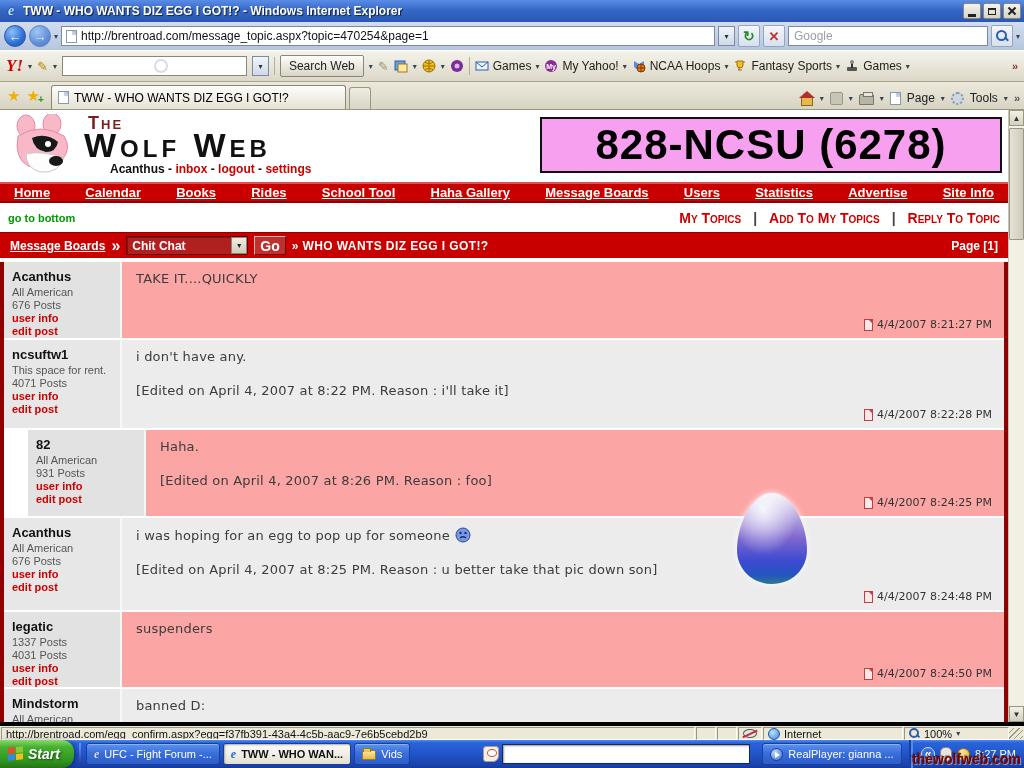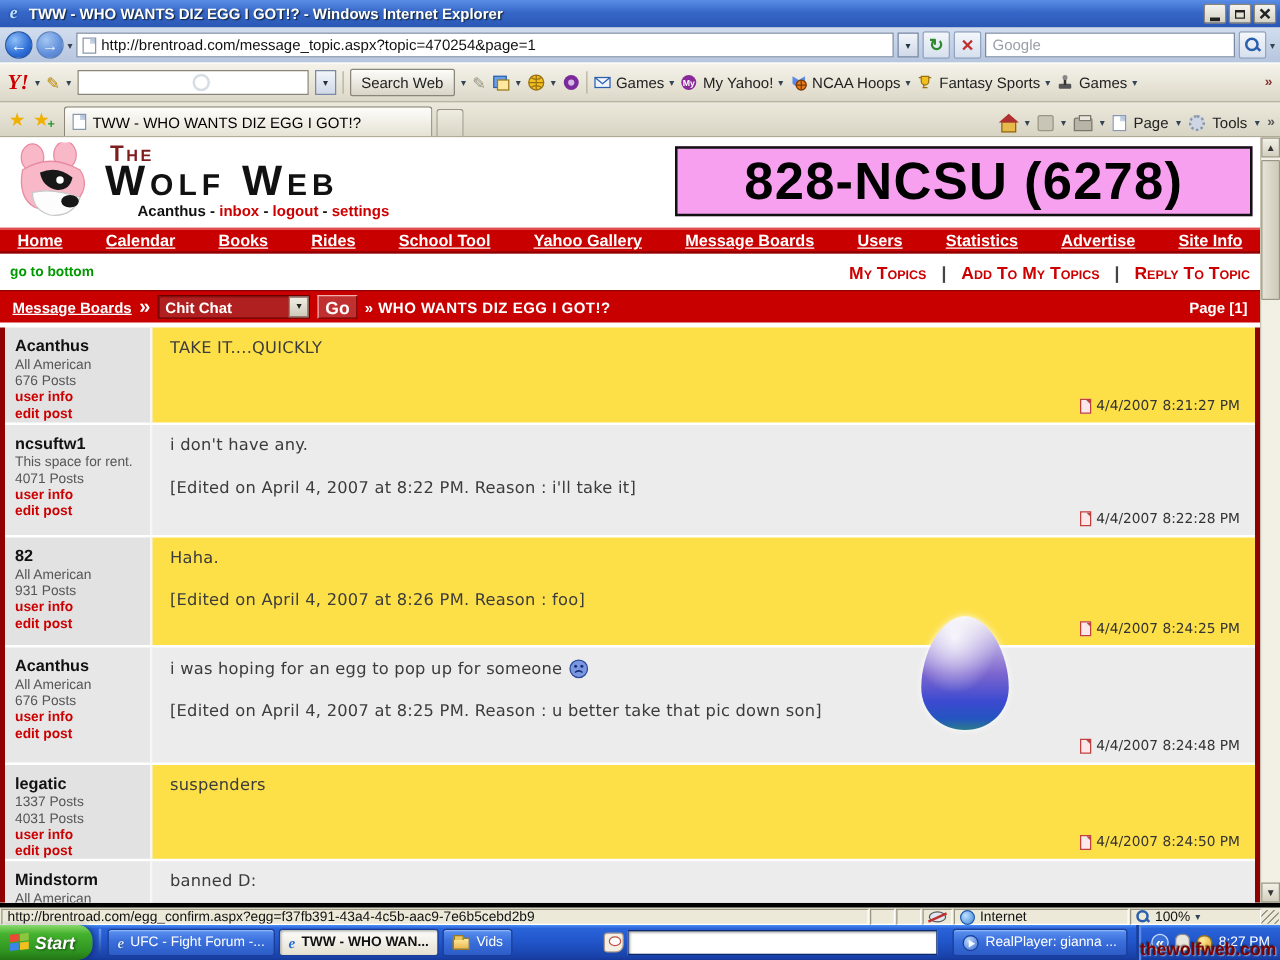--- a/index.html
+++ b/index.html
@@ -120,33 +120,33 @@
   .board-select .sel-btn { width:16px; height:17px; background:linear-gradient(180deg,#f0eee4,#cfcaba); border:1px solid #8a877a;
     color:#222; font-size:7px; display:flex; align-items:center; justify-content:center; }
   .go-btn { height:19px; padding:8px 5px; background:#c03030; border:1px solid; border-color:#f0b0b0 #700 #700 #f0b0b0;
     color:#fff; font-size:14px; font-weight:bold; display:flex; align-items:center; }
   .topic-title { font-size:12px; font-weight:bold; letter-spacing:.4px; }
   .page-ind { margin-left:auto; font-size:12px; font-weight:bold; }
 
   
   .posts-table { margin:4px 0 0 0; border-left:4px solid #8f0000; border-right:4px solid #8f0000; background:#fff; }
   .post-row { display:flex; border-bottom:2px solid #fff; }
-  .post-row.shade-a .post-author { background:#e2e2e2; } .post-row.shade-a .post-body { background:#fde047; }
+  .post-row.shade-a .post-author { background:#e2e2e2; } .post-row.shade-a .post-body { background:#fca5a5; }
   .post-row.shade-b .post-author { background:#e7e7e7; } .post-row.shade-b .post-body { background:#ececec; }
   .post-author { width:118px; flex:0 0 auto; padding:7px 6px 0 8px; border-right:2px solid #f7f7f7; }
   .author-name { font-size:13px; font-weight:bold; color:#111; margin-bottom:2px; cursor:pointer; }
   .author-meta { font-size:11px; color:#555; line-height:13px; }
   .author-link { font-size:11px; font-weight:bold; color:#cc0000; line-height:13px; cursor:pointer; }
   .post-body { flex:1; position:relative; padding:9px 12px 0 14px; font-family:"DejaVu Sans",sans-serif; }
   .post-message { font-size:13px; color:#3c3c3c; letter-spacing:.2px; display:flex; align-items:center; gap:5px; }
   .post-edited { font-size:13px; color:#3c3c3c; letter-spacing:.2px; margin-top:19px; }
   .post-date { position:absolute; right:12px; bottom:7px; font-size:11px; color:#333; display:flex; align-items:center; gap:4px; }
   .red-doc { width:9px; height:12px; background:#fce8e8; border:1px solid #c04040; position:relative; flex:0 0 auto; }
   .red-doc:after { content:""; position:absolute; right:0; top:0; border-style:solid; border-width:0 3px 3px 0; border-color:#e7e7e7 #c04040; }
-  .h1{height:78px;} .h2{height:90px;} .h3{height:88px;} .h4{height:94px;} .h5{height:77px;} .h6{height:60px;}
+  .h1{height:78px;} .h2{height:90px;} .h3{height:88px;margin-left:24px;} .h4{height:94px;} .h5{height:77px;} .h6{height:60px;}
 
   .egg { position:absolute; left:735px; top:381px; width:74px; height:95px; filter:drop-shadow(0 0 3px rgba(255,255,255,.9)); }
 
   
   .status-bar { height:18px; background:linear-gradient(180deg,#f2f0e6,#e0dcc c); background:#ece9d8; border-top:4px solid #000000;
     display:flex; align-items:stretch; font-size:11px; color:#111; }
   .sb-pane { border:1px solid; border-color:#9a9684 #fff #fff #9a9684; display:flex; align-items:center; padding:0 4px; gap:4px; margin:1px 0 0 1px; }
   .sb-url { flex:1; white-space:nowrap; overflow:hidden; }
   .sb-small { width:20px; }
   .eye { width:14px; height:9px; border:1px solid #555; border-radius:50%; position:relative; background:#dfe8f2; }
@@ -363,21 +363,21 @@
         </div>
         <div class="banner">828-NCSU (6278)</div>
       </div>
 
       <div class="nav-bar">
         <span class="nav-link">Home</span>
         <span class="nav-link">Calendar</span>
         <span class="nav-link">Books</span>
         <span class="nav-link">Rides</span>
         <span class="nav-link">School Tool</span>
-        <span class="nav-link">Yahoo Gallery</span>
+        <span class="nav-link">Haha Gallery</span>
         <span class="nav-link">Message Boards</span>
         <span class="nav-link">Users</span>
         <span class="nav-link">Statistics</span>
         <span class="nav-link">Advertise</span>
         <span class="nav-link">Site Info</span>
       </div>
 
       <div class="tools-row">
         <span class="gtb">go to bottom</span>
         <span class="topic-links">

